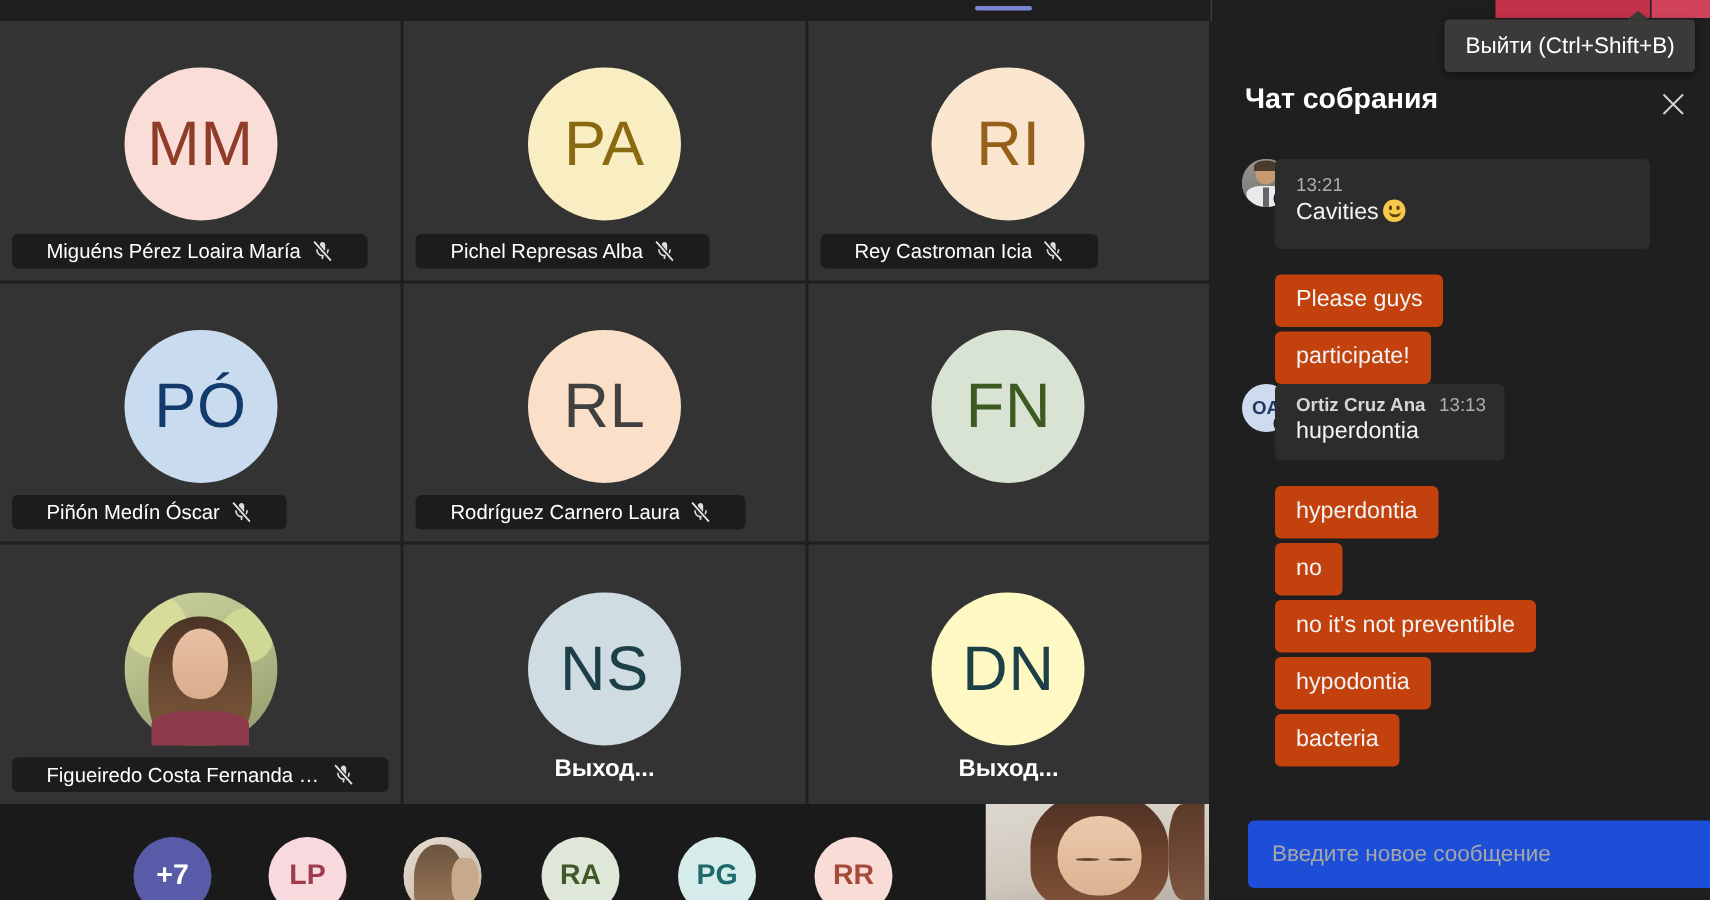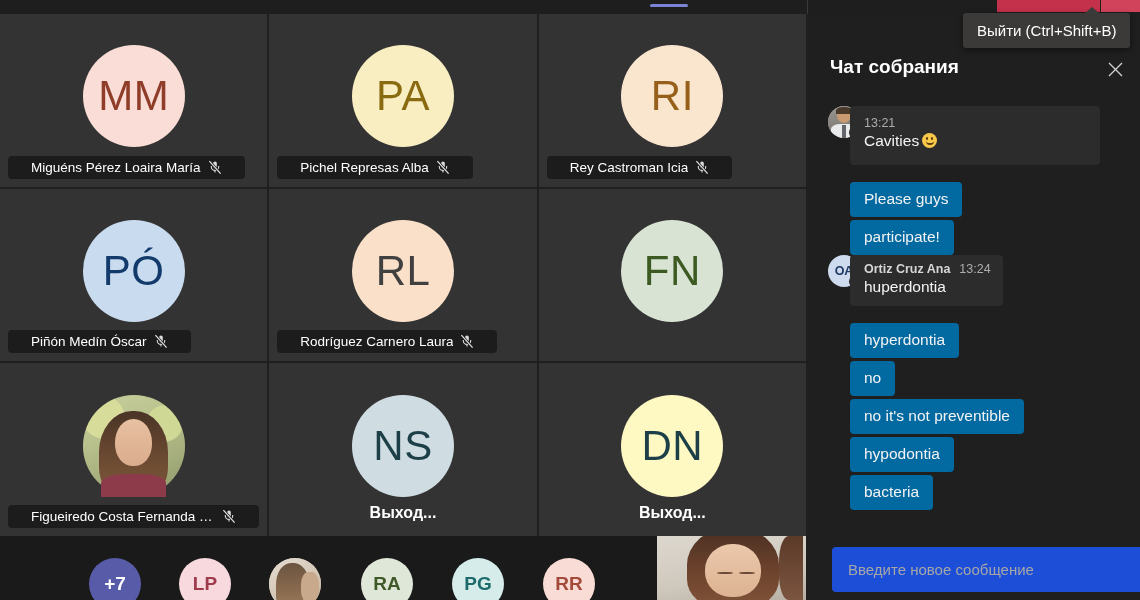--- a/index.html
+++ b/index.html
@@ -399,21 +399,21 @@
   .emoji-smile i {
     position: absolute;
     left: 3.5px; bottom: 3px;
     width: 8px; height: 4px;
     border-bottom: 2px solid #5a3e0b;
     border-radius: 0 0 8px 8px;
   }
   .msg-cont {
     margin-left: 36px;
     display: inline-block;
-    background: #0369a1;
+    background: #c2410c;
     border-radius: 4px;
     padding: 7px 14px 8px 14px;
     margin-top: 3px;
   }
 
   #chat-compose {
     position: absolute;
     left: 18px; bottom: 8px;
     width: 329px; height: 45px;
     background: #1d4ed8;
@@ -624,21 +624,21 @@
         </div><div class="msg-bubble" style="min-width: 250px; padding-bottom: 14px; padding-top: 10px;"><div class="msg-meta">
             <span class="msg-time">13:21</span>
           </div><div class="msg-text"><span>Cavities</span><span class="emoji-smile"><i></i></span></div></div></div>
       <div><div class="msg-cont"><div class="msg-text">Please guys</div></div></div>
       <div><div class="msg-cont"><div class="msg-text">participate!</div></div></div>
       <div class="msg-group" style="margin-bottom: 14px;"><div class="msg-avatar" style="background: rgb(206, 219, 239); color: rgb(31, 56, 100);">
           <span>OA</span>
           <div class="presence-badge" style="background: rgb(196, 49, 75);"></div>
         </div><div class="msg-bubble"><div class="msg-meta">
             <span class="msg-author">Ortiz Cruz Ana</span>
-            <span class="msg-time">13:24</span>
+            <span class="msg-time">13:13</span>
           </div><div class="msg-text"><span>huperdontia</span></div></div></div>
       <div><div class="msg-cont"><div class="msg-text">hyperdontia</div></div></div>
       <div><div class="msg-cont"><div class="msg-text">no</div></div></div>
       <div><div class="msg-cont"><div class="msg-text">no it's not preventible</div></div></div>
       <div><div class="msg-cont"><div class="msg-text">hypodontia</div></div></div>
       <div><div class="msg-cont"><div class="msg-text">bacteria</div></div></div>
     </div>
 
   <div id="chat-compose">
     <input id="chat-input" type="text" placeholder="Введите новое сообщение" style="">

